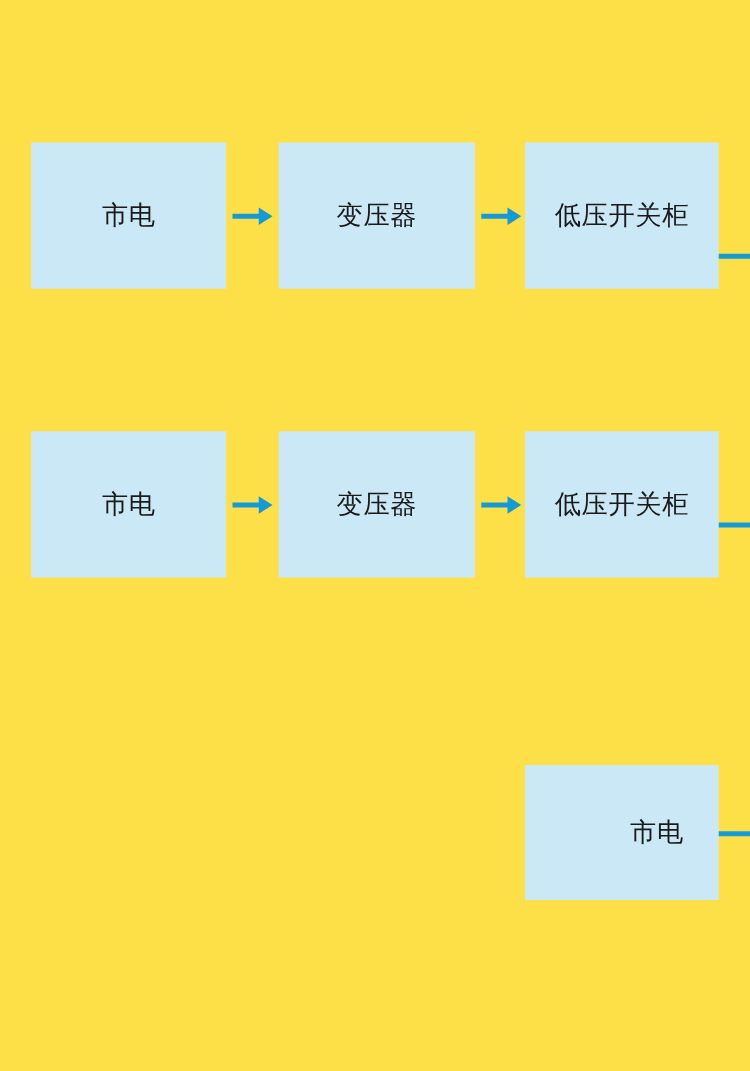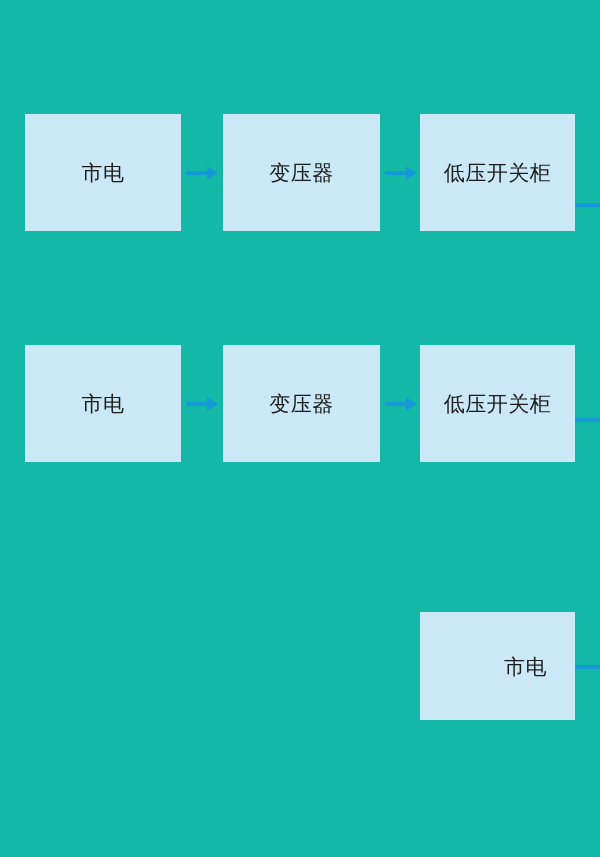--- a/index.html
+++ b/index.html
@@ -58,21 +58,21 @@
   
   .edge-line {
     position: absolute;
     height: 4px;
     background: #149bd7;
   }
 </style>
 </head>
 <body>
 
-<div id="canvas" style="background: #14b8a6;">
+<div id="canvas" style="background: #fde047;">
     <div class="node" style="left: 25px; top: 114px; width: 156px; height: 117px; background: rgb(203, 232, 246);">
       <span class="node-label" style="color: rgb(26, 26, 26);">市电</span>
     </div>
     <div class="node" style="left: 223px; top: 114px; width: 157px; height: 117px; background: rgb(203, 232, 246);">
       <span class="node-label" style="color: rgb(26, 26, 26);">变压器</span>
     </div>
     <div class="node" style="left: 420px; top: 114px; width: 155px; height: 117px; background: rgb(203, 232, 246);">
       <span class="node-label" style="color: rgb(26, 26, 26);">低压开关柜</span>
     </div>
     <div class="arrow" style="left: 186px; top: 166px; width: 32px;">

